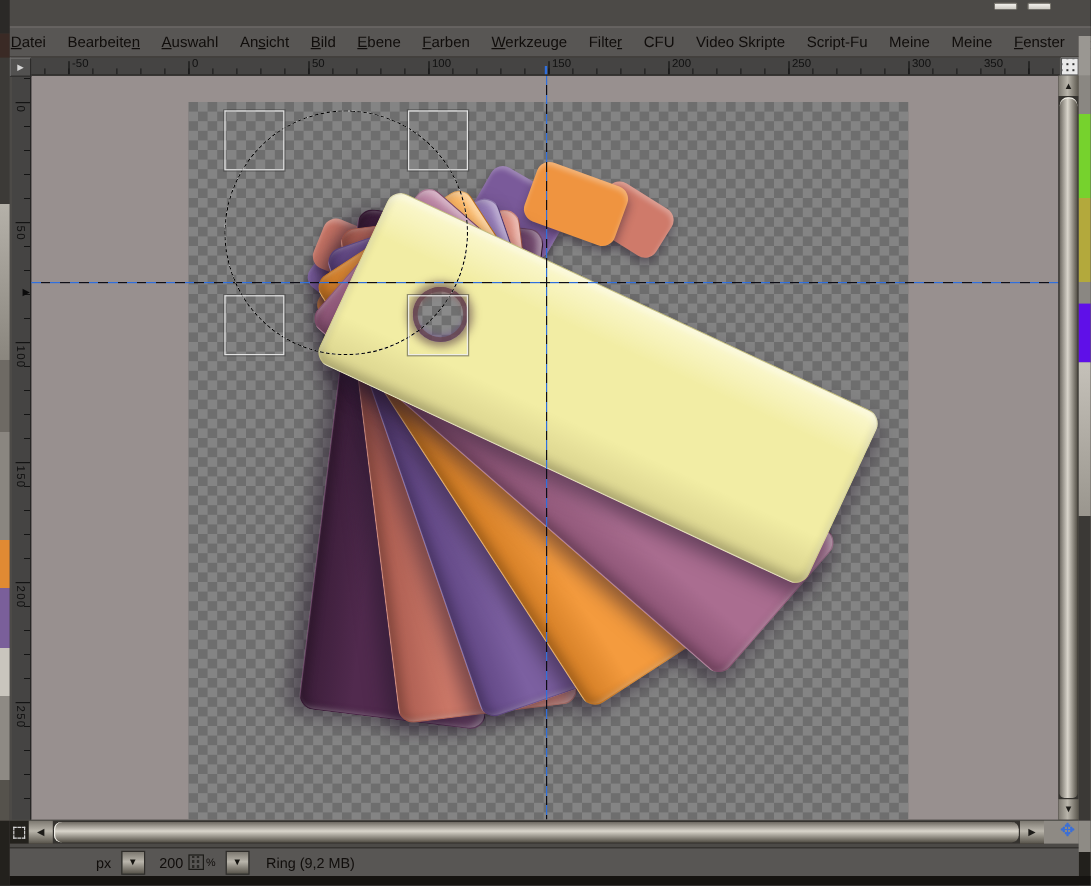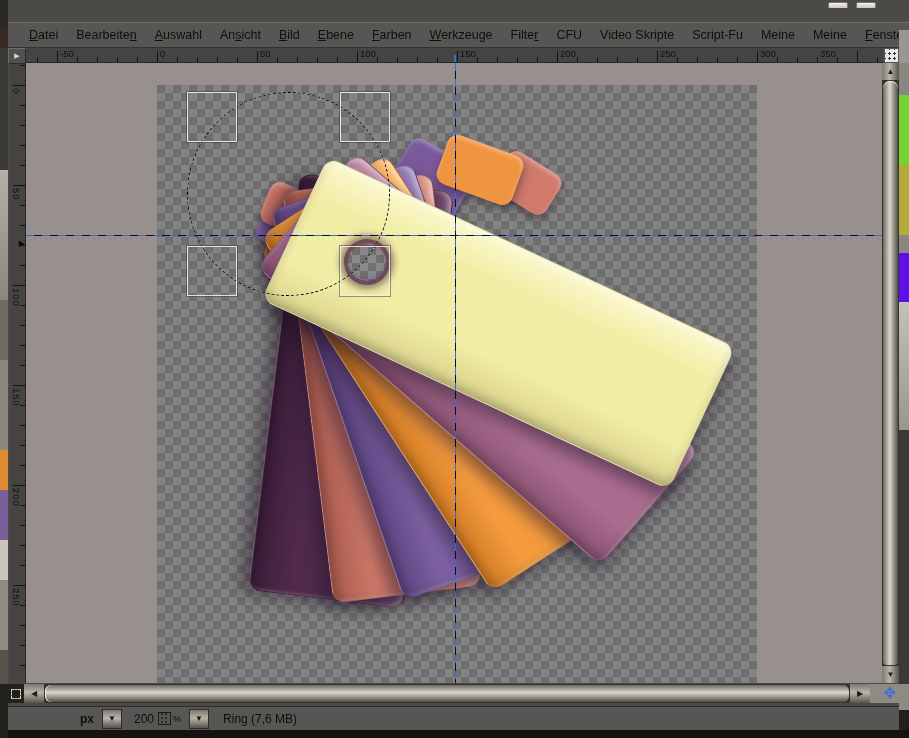--- a/index.html
+++ b/index.html
@@ -19,21 +19,21 @@
   .vg-frags i{position:absolute;top:2px;height:6px;width:20px;background:linear-gradient(#f4f2ee,#c9c6bf);border:1px solid #7a776f;border-bottom:none;border-radius:2px 2px 0 0;}
   .vg-frags i.b2{left:28px;}
   .vghg{position:absolute;left:762px;top:7px;width:147px;height:24px;z-index:6;
     background:linear-gradient(#ece9e3,#c2bfb7 70%,#b2afa7);
     border:1px solid #55534d;border-top:1px solid #fbfaf7;border-left:1px solid #fbfaf7;
     font-size:12px;color:#15140f;display:flex;align-items:center;padding-left:9px;}
 
   
   .menubar{position:absolute;left:0;top:22px;width:909px;height:26px;background:#585654;
     border-top:1px solid #6f6d6a;border-bottom:1px solid #35332f;display:flex;align-items:flex-end;
-    padding-left:20px;z-index:1;}
+    padding-left:0;z-index:1;}
   .menu-item{font-size:12.5px;color:#100d0b;padding:0 9px;line-height:24px;white-space:nowrap;cursor:default;}
   .menu-item .u{text-decoration:underline;}
 
   
   .h-ruler{position:absolute;left:26px;top:48px;width:857px;height:15px;background:#454443;border-bottom:1px solid #262524;overflow:hidden;z-index:1;}
   .h-ruler .minor{position:absolute;left:0;bottom:0;width:100%;height:5px;
     background-image:linear-gradient(90deg,#141414 0 1px,transparent 1px);background-size:20px 100%;background-position-x:31px;}
   .rlabel-h{position:absolute;top:0px;font-size:9.5px;color:#111;}
   .tickmajor-h{position:absolute;bottom:0;width:1px;height:11px;background:#141414;}
   .guide-mark-h{position:absolute;bottom:0;width:2px;height:7px;background:#2f6fdd;}
@@ -105,21 +105,21 @@
   .h-thumb{position:absolute;left:21px;top:1px;width:804px;height:17px;border-radius:6px;
     background:linear-gradient(#6e6a62,#d9d5cb 45%,#524e45);box-shadow:inset 1px 0 0 #efede6;}
   .qmask{position:absolute;left:8px;top:684px;width:16px;height:19px;background:#23211c;display:flex;align-items:center;justify-content:center;z-index:2;}
   .qmask i{width:10px;height:10px;border:1px dashed #d3d3d3;display:block;}
   .nav-btn{position:absolute;left:870px;top:684px;width:29px;height:19px;background:#8e8a84;color:#3a6fd8;
     font-size:15px;line-height:18px;text-align:right;padding-right:3px;z-index:2;}
 
   
   .statusbar{position:absolute;left:0;top:706px;width:909px;height:24px;background:#585654;
     border-top:1px solid #2e2c29;display:flex;align-items:center;color:#100d0b;font-size:12px;z-index:1;}
-  .sb-unit{margin-left:80px;font-weight:bold;}
+  .sb-unit{margin-left:80px;}
   .sb-arrow{width:20px;height:20px;margin-left:8px;background:linear-gradient(#7c7870,#b9b5ab 45%,#57534a);
     border:1px solid #2f2d2a;color:#14130f;font-size:8px;text-align:center;line-height:18px;}
   .sb-zoom{margin-left:12px;}
   .spin-icon{display:inline-block;width:13px;height:13px;margin-left:4px;border:1px solid #1c1b18;vertical-align:-2px;
     background-image:repeating-linear-gradient(#2a2926 0 2px,transparent 2px 4px);background-size:2px 100%;background-position:2px 0,6px 0;background-repeat:repeat-y;
     background-image:repeating-linear-gradient(#2a2926 0 2px,transparent 2px 4px),repeating-linear-gradient(#2a2926 0 2px,transparent 2px 4px);}
   .sb-pct{font-size:9px;margin-left:2px;}
   .sb-status{margin-left:14px;}
   .bottom-strip{position:absolute;left:0;top:730px;width:909px;height:8px;background:#151310;z-index:6;}
 
@@ -249,21 +249,21 @@
   </div>
   <div class="nav-btn"><span>✥</span></div>
 
   <div class="statusbar">
     <span class="sb-unit">px</span>
     <span class="sb-arrow">▼</span>
     <span class="sb-zoom">200</span>
     <span class="spin-icon"></span>
     <span class="sb-pct">%</span>
     <span class="sb-arrow">▼</span>
-    <span class="sb-status">Ring (7,6 MB)</span>
+    <span class="sb-status">Ring (9,2 MB)</span>
   </div>
   <div class="bottom-strip"></div>
 
   <div class="left-strip">
     <i style="top:0;height:28px;background:#2b2927"></i>
     <i style="top:28px;height:20px;background:#3a2a25"></i>
     <i style="top:170px;height:130px;background:linear-gradient(#b5b1a9,#8a867e)"></i>
     <i style="top:300px;height:60px;background:#6e6a64"></i>
     <i style="top:360px;height:90px;background:#8a8680"></i>
     <i style="top:450px;height:40px;background:#e08a33"></i>

